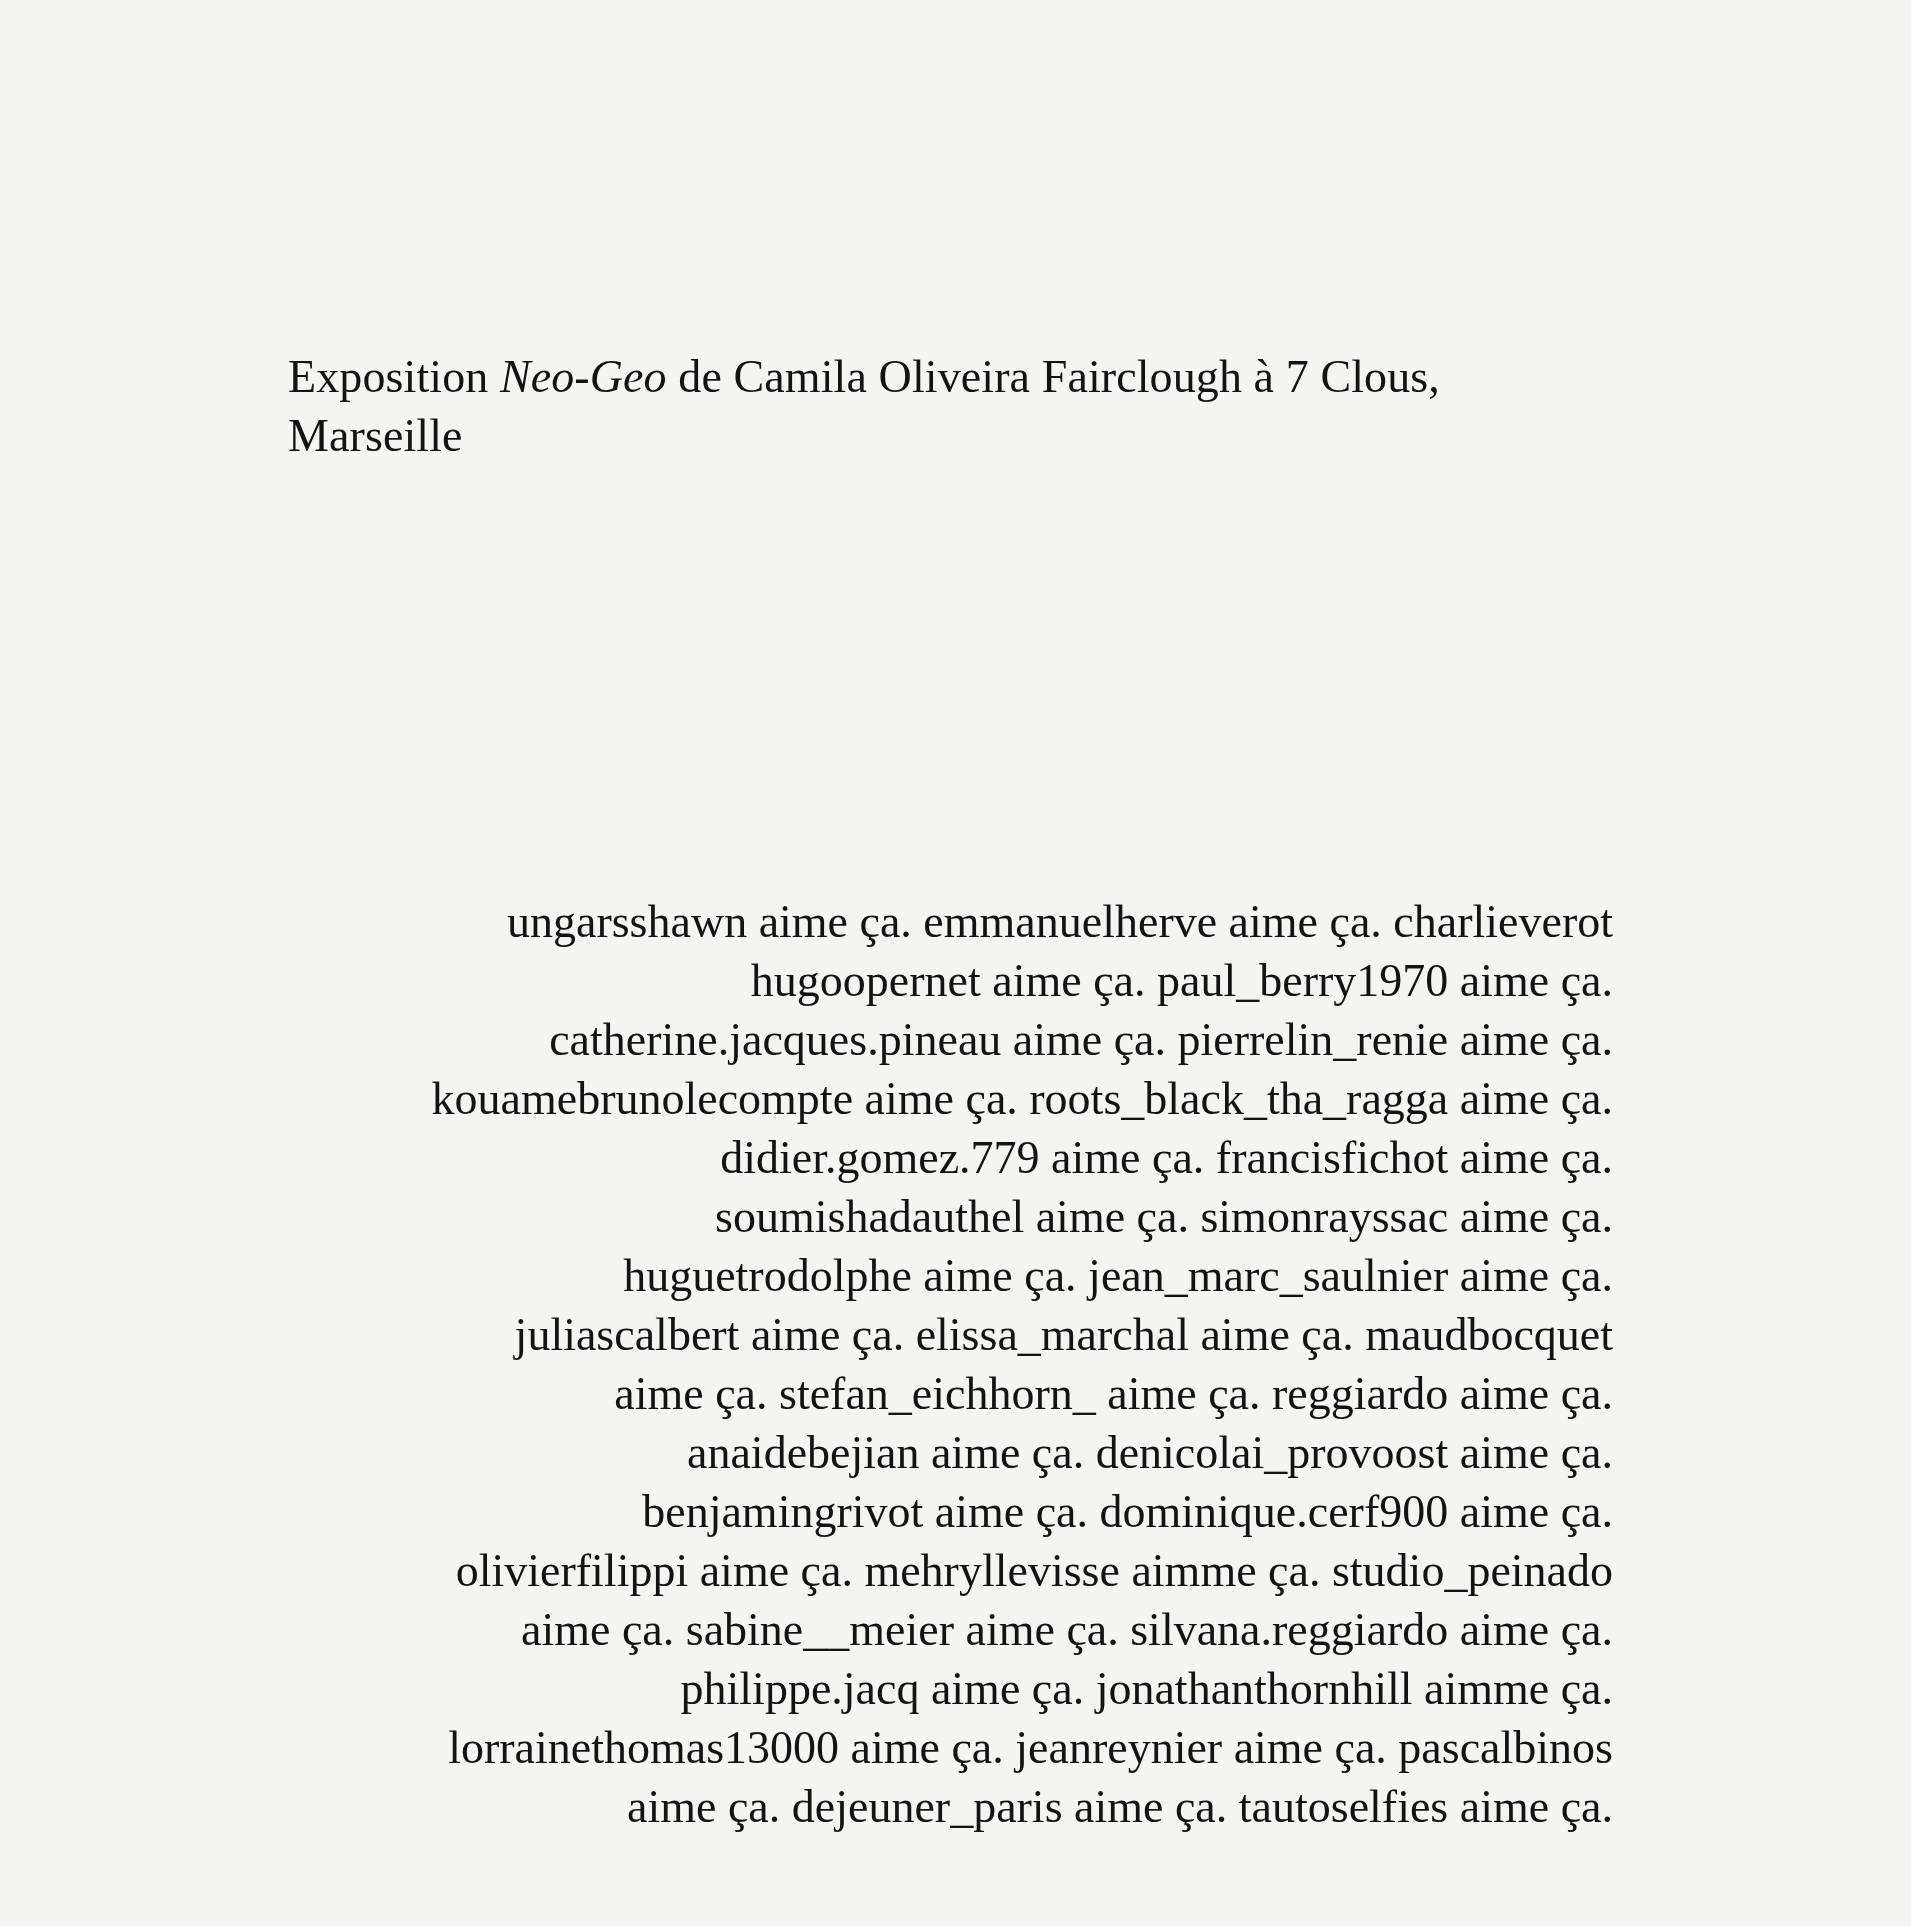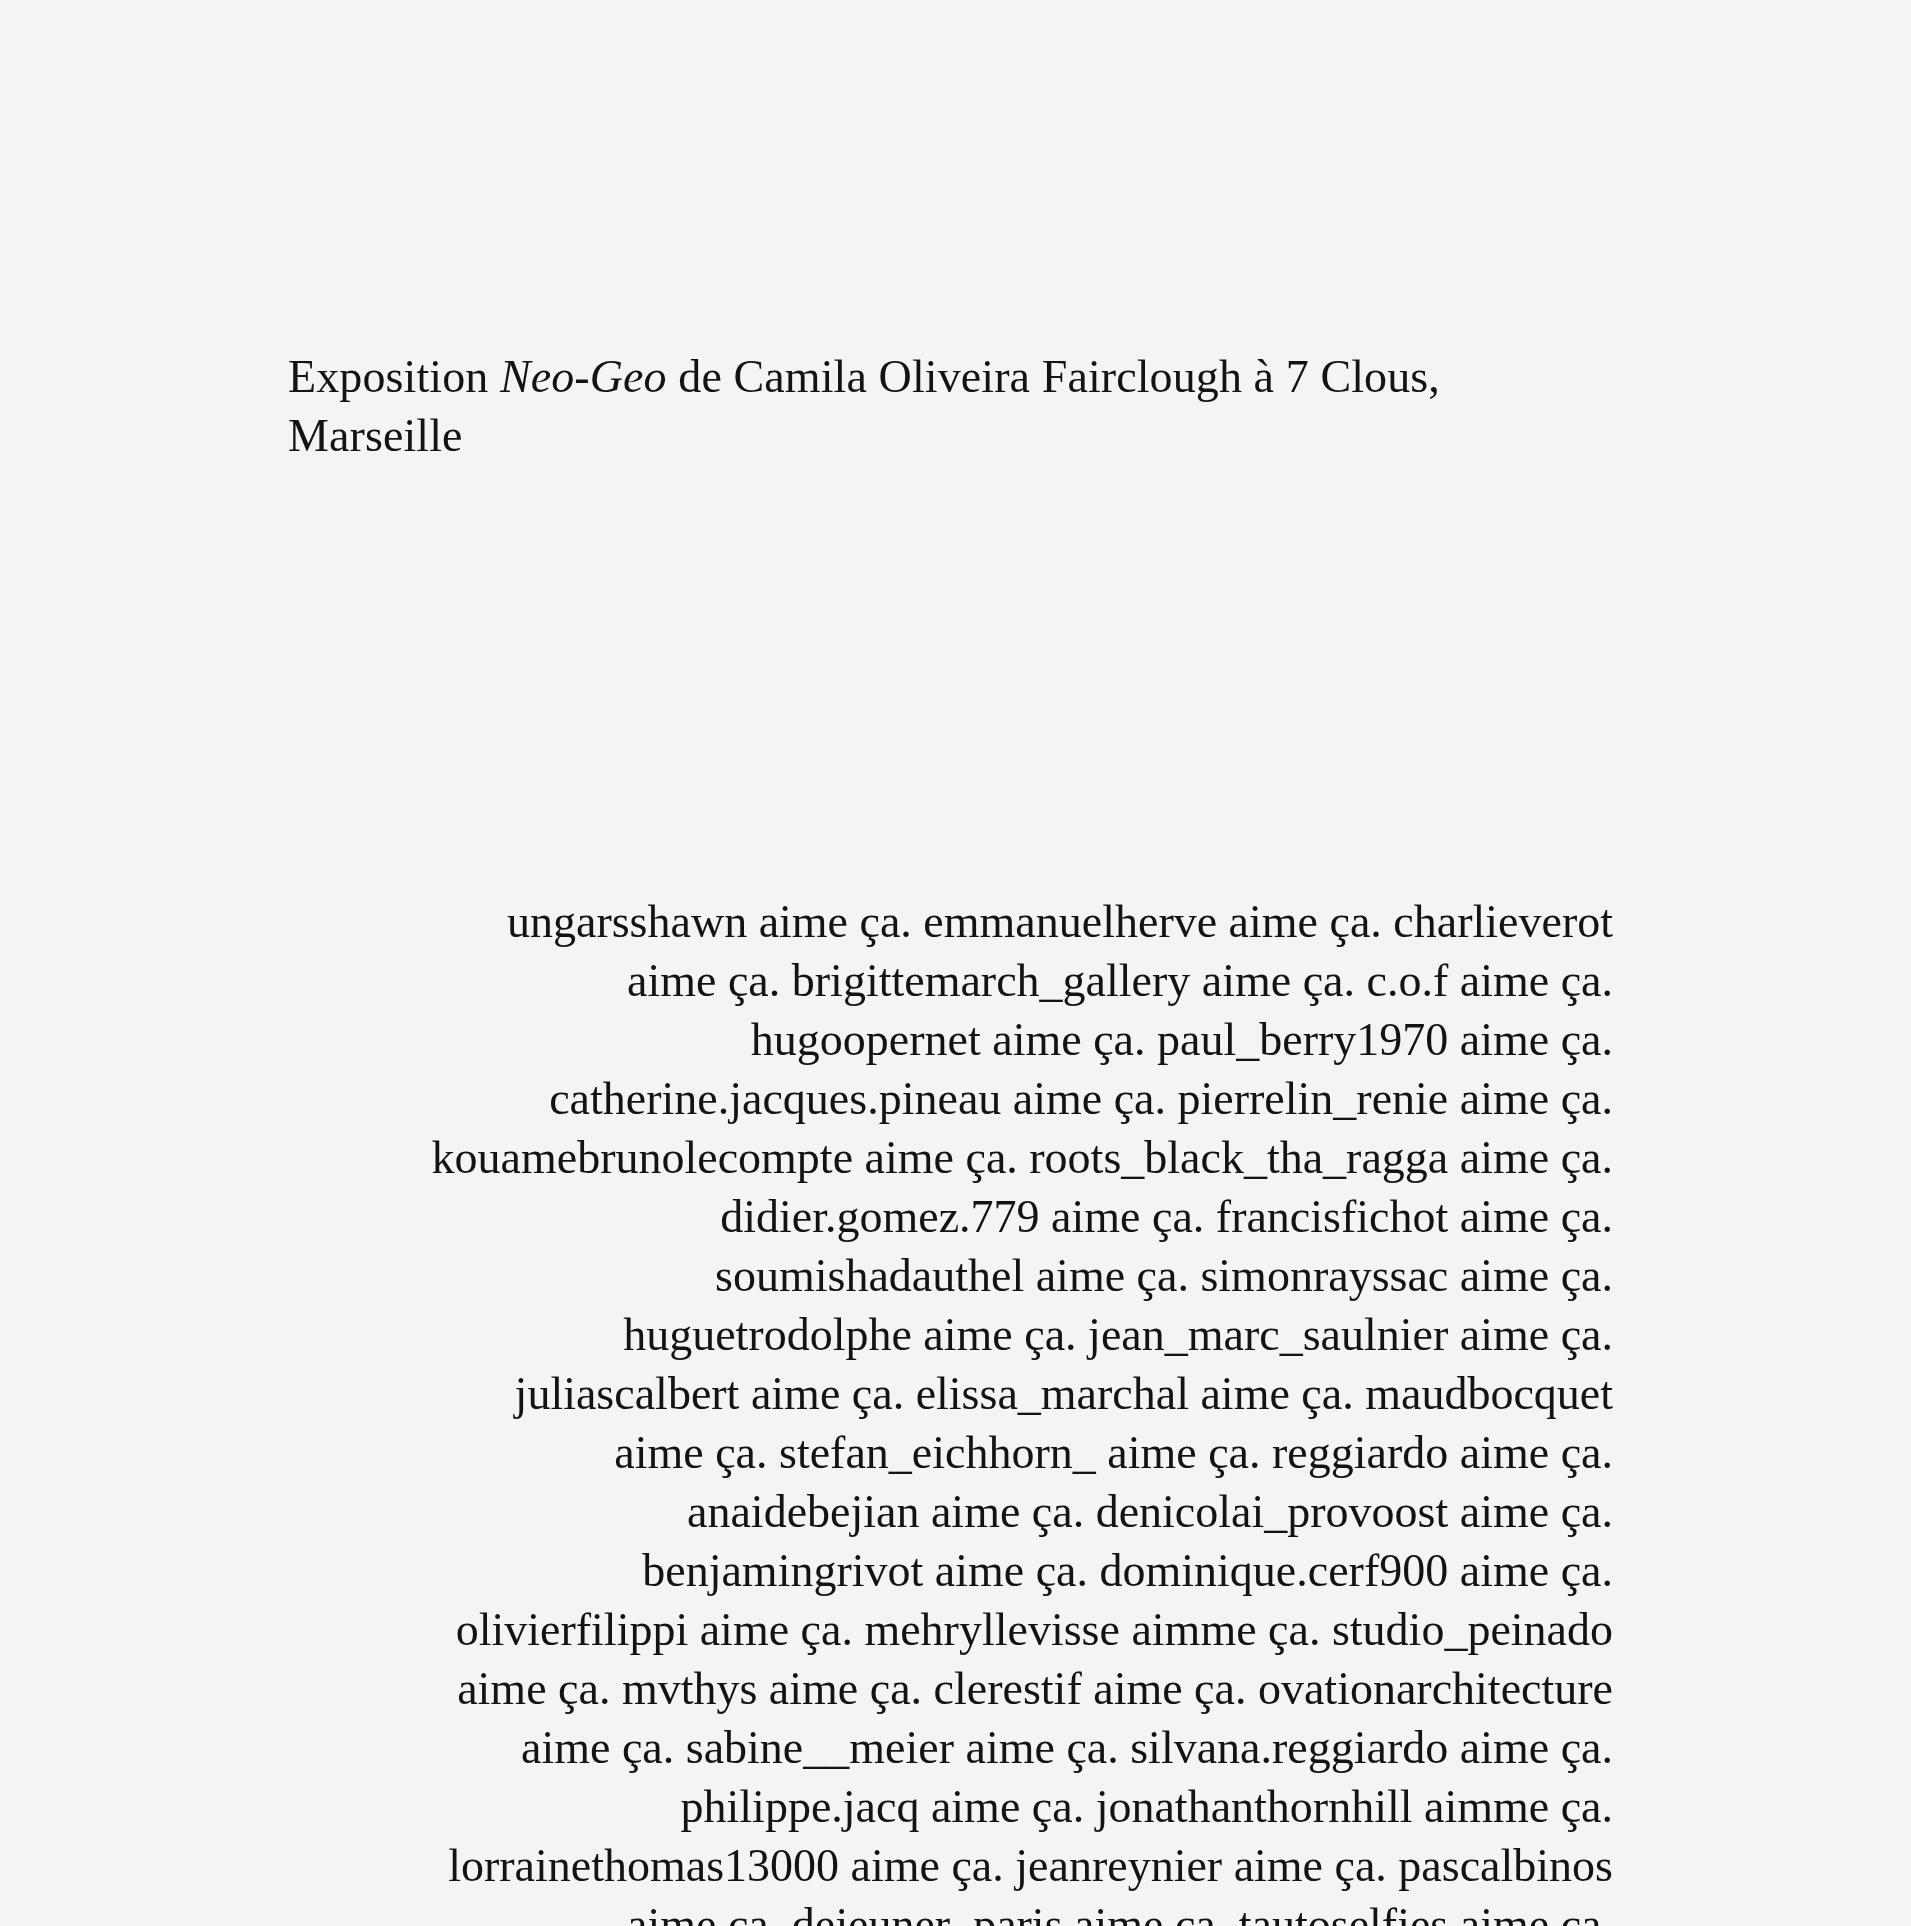--- a/index.html
+++ b/index.html
@@ -70,33 +70,31 @@
 </head>
 <body>
 
 <div class="page">
   <div class="text-column">
 
     <h1 class="doc-title"><span>Exposition </span><em class="work-title">Neo-Geo</em><span> de Camila Oliveira Fairclough à 7 Clous, Marseille</span></h1>
 
     <div class="likes-block">
       <span class="line">ungarsshawn aime ça. emmanuelherve aime ça. charlieverot</span>
-      <span class="line">aime ça. brigittemarch_gallery aime ça. c.o.f aime ça.</span>
       <span class="line">hugoopernet aime ça. paul_berry1970 aime ça.</span>
       <span class="line">catherine.jacques.pineau aime ça. pierrelin_renie aime ça.</span>
       <span class="line">kouamebrunolecompte aime ça. roots_black_tha_ragga aime ça.</span>
       <span class="line">didier.gomez.779 aime ça. francisfichot aime ça.</span>
       <span class="line">soumishadauthel aime ça. simonrayssac aime ça.</span>
       <span class="line">huguetrodolphe aime ça. jean_marc_saulnier aime ça.</span>
       <span class="line">juliascalbert aime ça. elissa_marchal aime ça. maudbocquet</span>
       <span class="line">aime ça. stefan_eichhorn_ aime ça. reggiardo aime ça.</span>
       <span class="line">anaidebejian aime ça. denicolai_provoost aime ça.</span>
       <span class="line">benjamingrivot aime ça. dominique.cerf900 aime ça.</span>
       <span class="line">olivierfilippi aime ça. mehryllevisse aimme ça. studio_peinado</span>
-      <span class="line">aime ça. mvthys aime ça. clerestif aime ça. ovationarchitecture</span>
       <span class="line">aime ça. sabine__meier aime ça. silvana.reggiardo aime ça.</span>
       <span class="line">philippe.jacq aime ça. jonathanthornhill aimme ça.</span>
       <span class="line">lorrainethomas13000 aime ça. jeanreynier aime ça. pascalbinos</span>
       <span class="line">aime ça. dejeuner_paris aime ça. tautoselfies aime ça.</span>
 
     </div>
 
   </div>
 </div>
 

